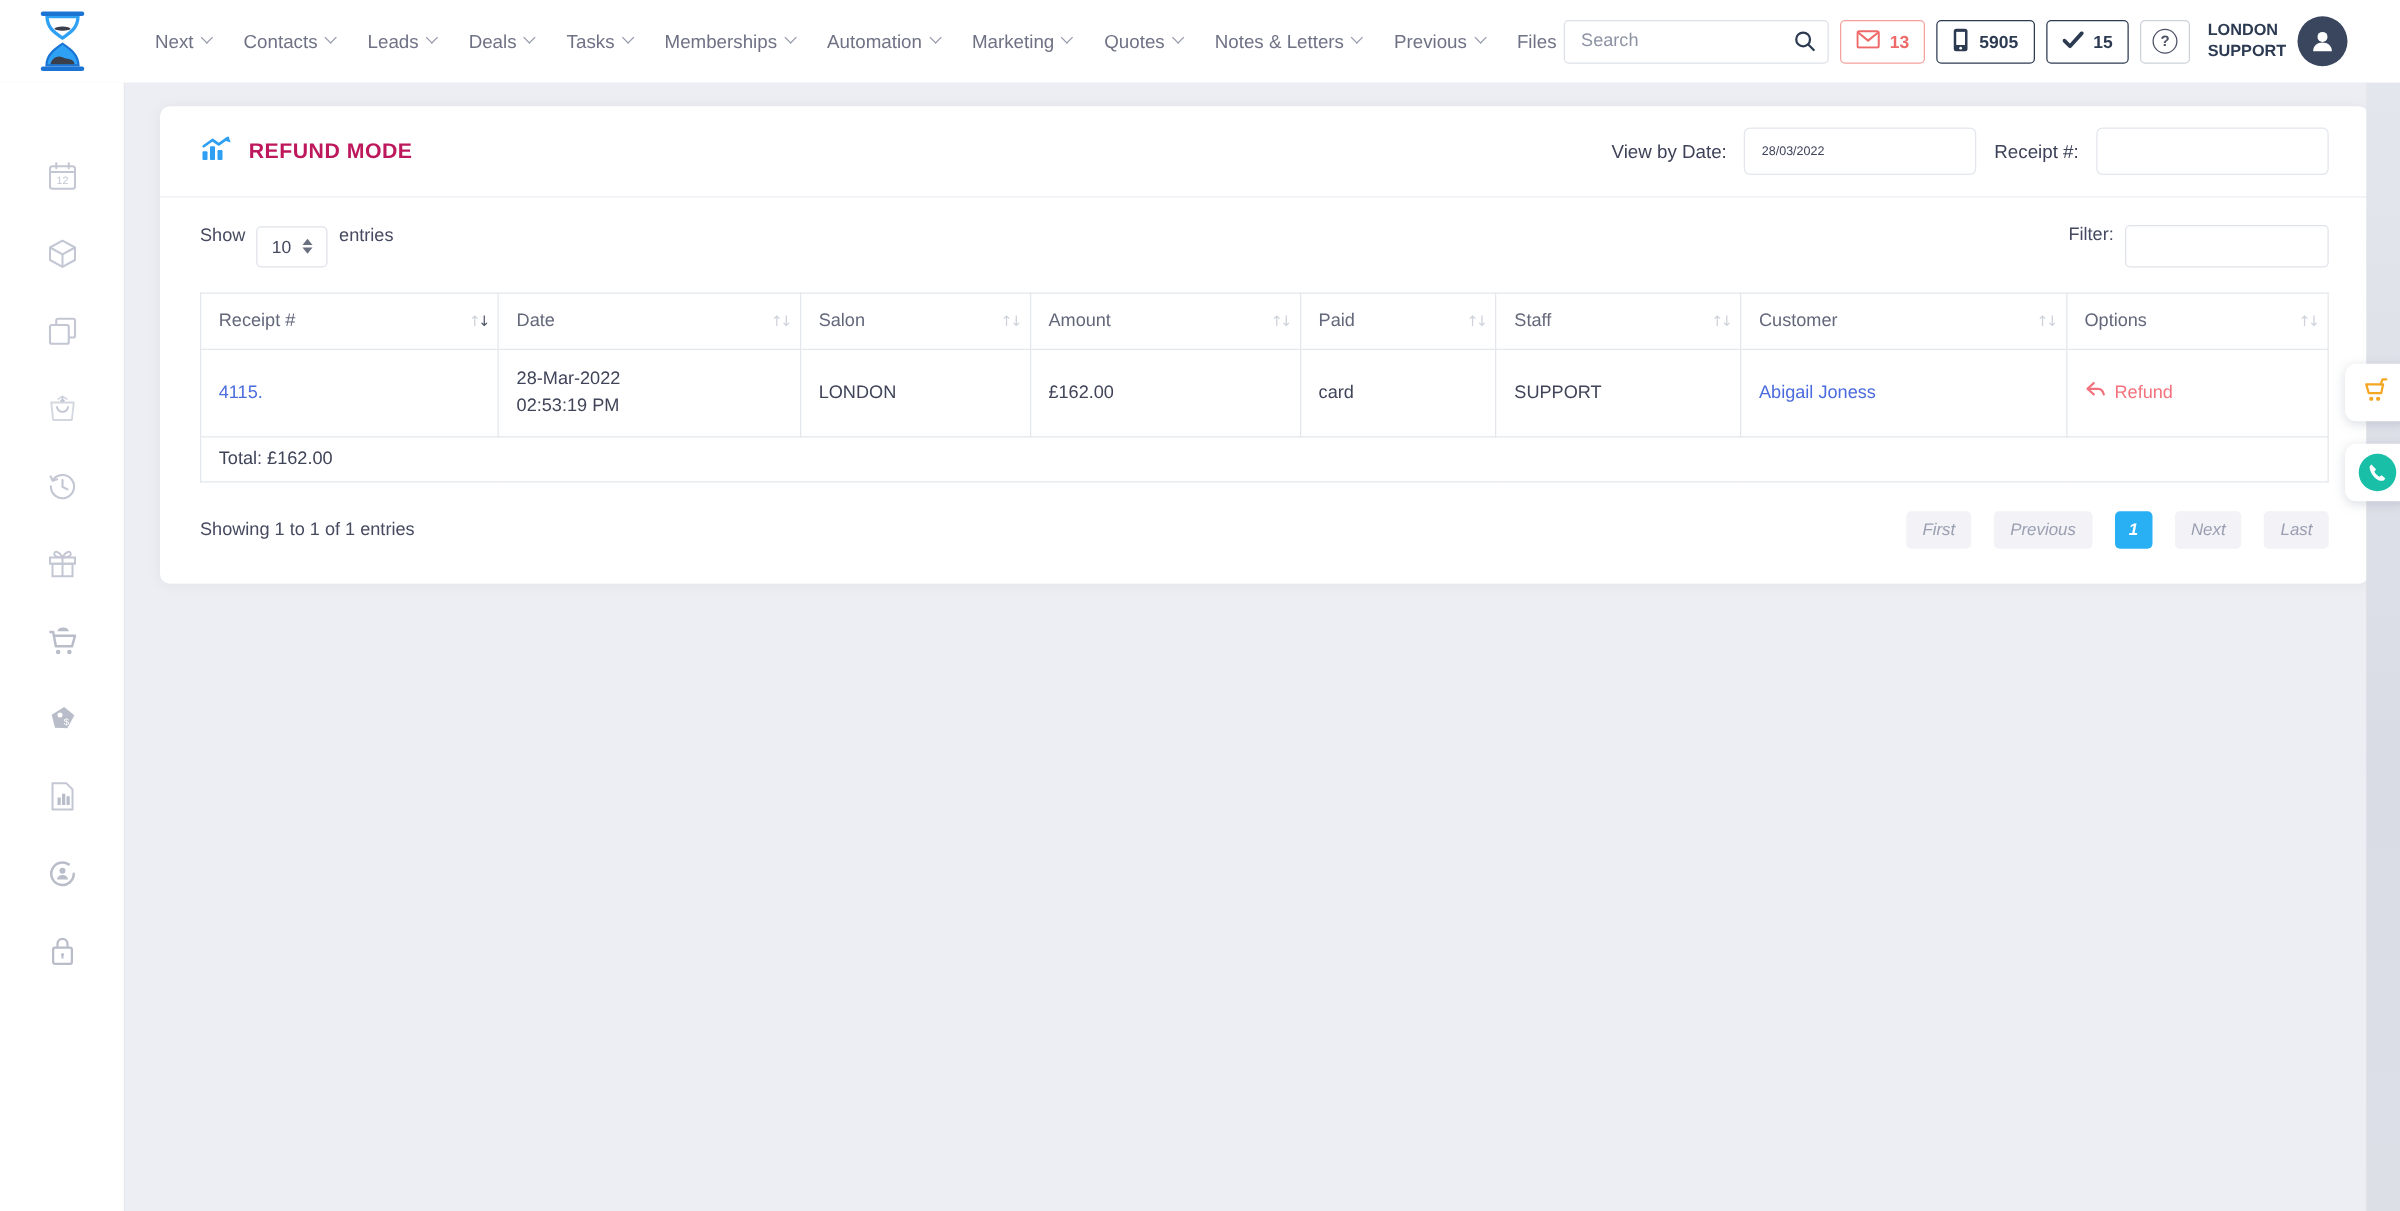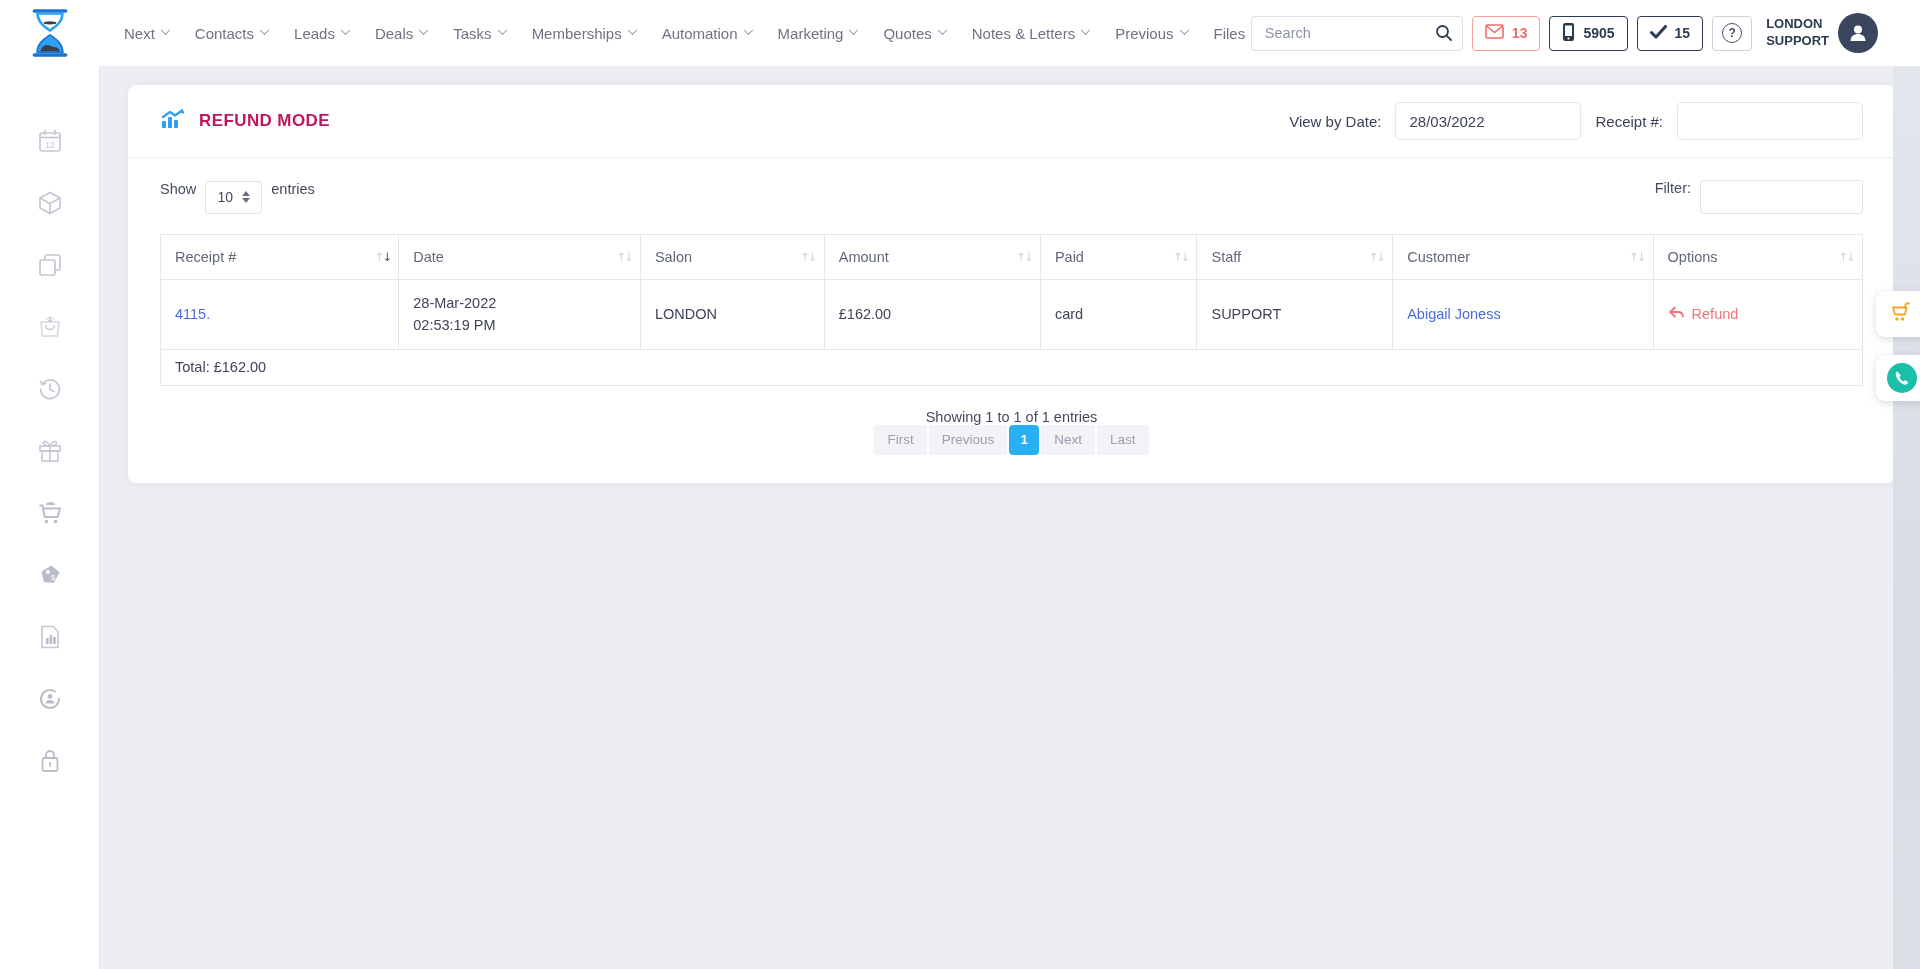--- a/index.html
+++ b/index.html
@@ -31,21 +31,21 @@
 
   
   .main { position:absolute; left:100px; top:66px; right:0; bottom:0; background:#edeef3; }
   .right-strip { position:absolute; top:66px; right:0; width:27px; bottom:0; background:linear-gradient(180deg,#e4e6ed 0%, #d9dce4 60%, #dcdfe6 100%); z-index:5; }
 
   .card { position:absolute; left:28px; top:19px; width:1767px; background:#fff; border-radius:8px; box-shadow:0 1px 10px rgba(150,160,180,.12); padding-bottom:28px; }
   .card-head { height:73px; border-bottom:1px solid #eceef3; padding:0 32px; display:flex; justify-content:space-between; align-items:center; }
   .title { display:flex; align-items:center; gap:13px; font-size:17px; font-weight:700; color:#be185d; letter-spacing:.4px; }
   .head-controls { display:flex; align-items:center; gap:14px; }
   .hc-label { font-size:15px; color:#3d4259; }
-  .hc-input { width:186px; height:38px; border:1px solid #e3e6ee; border-radius:5px; padding:0 13px; font-size:15px; color:#3d4259; font-family:"Liberation Sans",sans-serif; outline:none; }
+  .hc-input { width:186px; height:38px; border:1px solid #e3e6ee; border-radius:5px; padding:0 13px; font-size:10px; color:#3d4259; font-family:"Liberation Sans",sans-serif; outline:none; }
 
   .card-body { padding:22px 32px 0; }
   .controls-row { display:flex; justify-content:space-between; align-items:center; }
   .show-group, .filter-group { display:flex; align-items:flex-start; gap:9px; font-size:14.5px; color:#454a60; }
   .show-select { width:57px; height:33px; border:1px solid #dfe2ea; border-radius:4px; display:flex; align-items:center; justify-content:center; gap:9px; font-size:14px; color:#454a60; cursor:pointer; background:#fff; }
   .stepper { display:flex; flex-direction:column; gap:2px; }
   .tri-up { width:0; height:0; border-left:4px solid transparent; border-right:4px solid transparent; border-bottom:5px solid #6b7080; }
   .tri-dn { width:0; height:0; border-left:4px solid transparent; border-right:4px solid transparent; border-top:5px solid #6b7080; }
   .filter-group input { width:163px; height:34px; border:1px solid #dfe2ea; border-radius:4px; padding:0 10px; font-size:14.5px; color:#3d4259; font-family:"Liberation Sans",sans-serif; outline:none; }
 
@@ -55,23 +55,23 @@
   .sort { position:absolute; right:8px; top:50%; transform:translateY(-50%); font-family:"DejaVu Sans",sans-serif; font-size:11.5px; letter-spacing:-2px; }
   .sort i { font-style:normal; color:#ced2db; }
   .sort i.active { color:#4c5163; }
   td { padding:12px 14px; font-size:14.5px; color:#3f4458; vertical-align:middle; }
   .data-row td { height:67px; }
   .date-cell span { display:block; line-height:1.55; }
   .link { color:#4a6bdd; cursor:pointer; text-decoration:none; }
   .refund { color:#f2737d; display:flex; align-items:center; gap:8px; cursor:pointer; }
   .total-row td { height:36px; padding:9px 14px; }
 
-  .footer-row { margin-top:23px; display:flex; justify-content:space-between; align-items:center;flex-direction:column; }
+  .footer-row { margin-top:23px; display:flex; justify-content:space-between; align-items:center; }
   .showing { font-size:14.5px; color:#454a60; }
-  .pagination { display:flex; gap:2px; }
+  .pagination { display:flex; gap:18px;font-style:italic; }
   .page-btn { height:30px; padding:0 13px; border-radius:4px; background:#f2f2f7; color:#9aa0b1; font-size:13.5px; display:flex; align-items:center; justify-content:center; cursor:pointer; }
   .page-btn.current { background:#29b0f4; color:#fff; width:30px; padding:0; font-weight:700; }
 
   .float-btn { position:absolute; right:-8px; width:52px; height:46px; background:#fff; border-radius:9px; box-shadow:0 2px 9px rgba(120,130,150,.28); display:flex; align-items:center; justify-content:center; cursor:pointer; z-index:8; }
   .float-cart { top:291px; }
   .float-phone { top:355px; }
   .phone-circle { width:30px; height:30px; border-radius:50%; background:#19bfa6; display:flex; align-items:center; justify-content:center; }
 </style>
 </head>
 <body>

